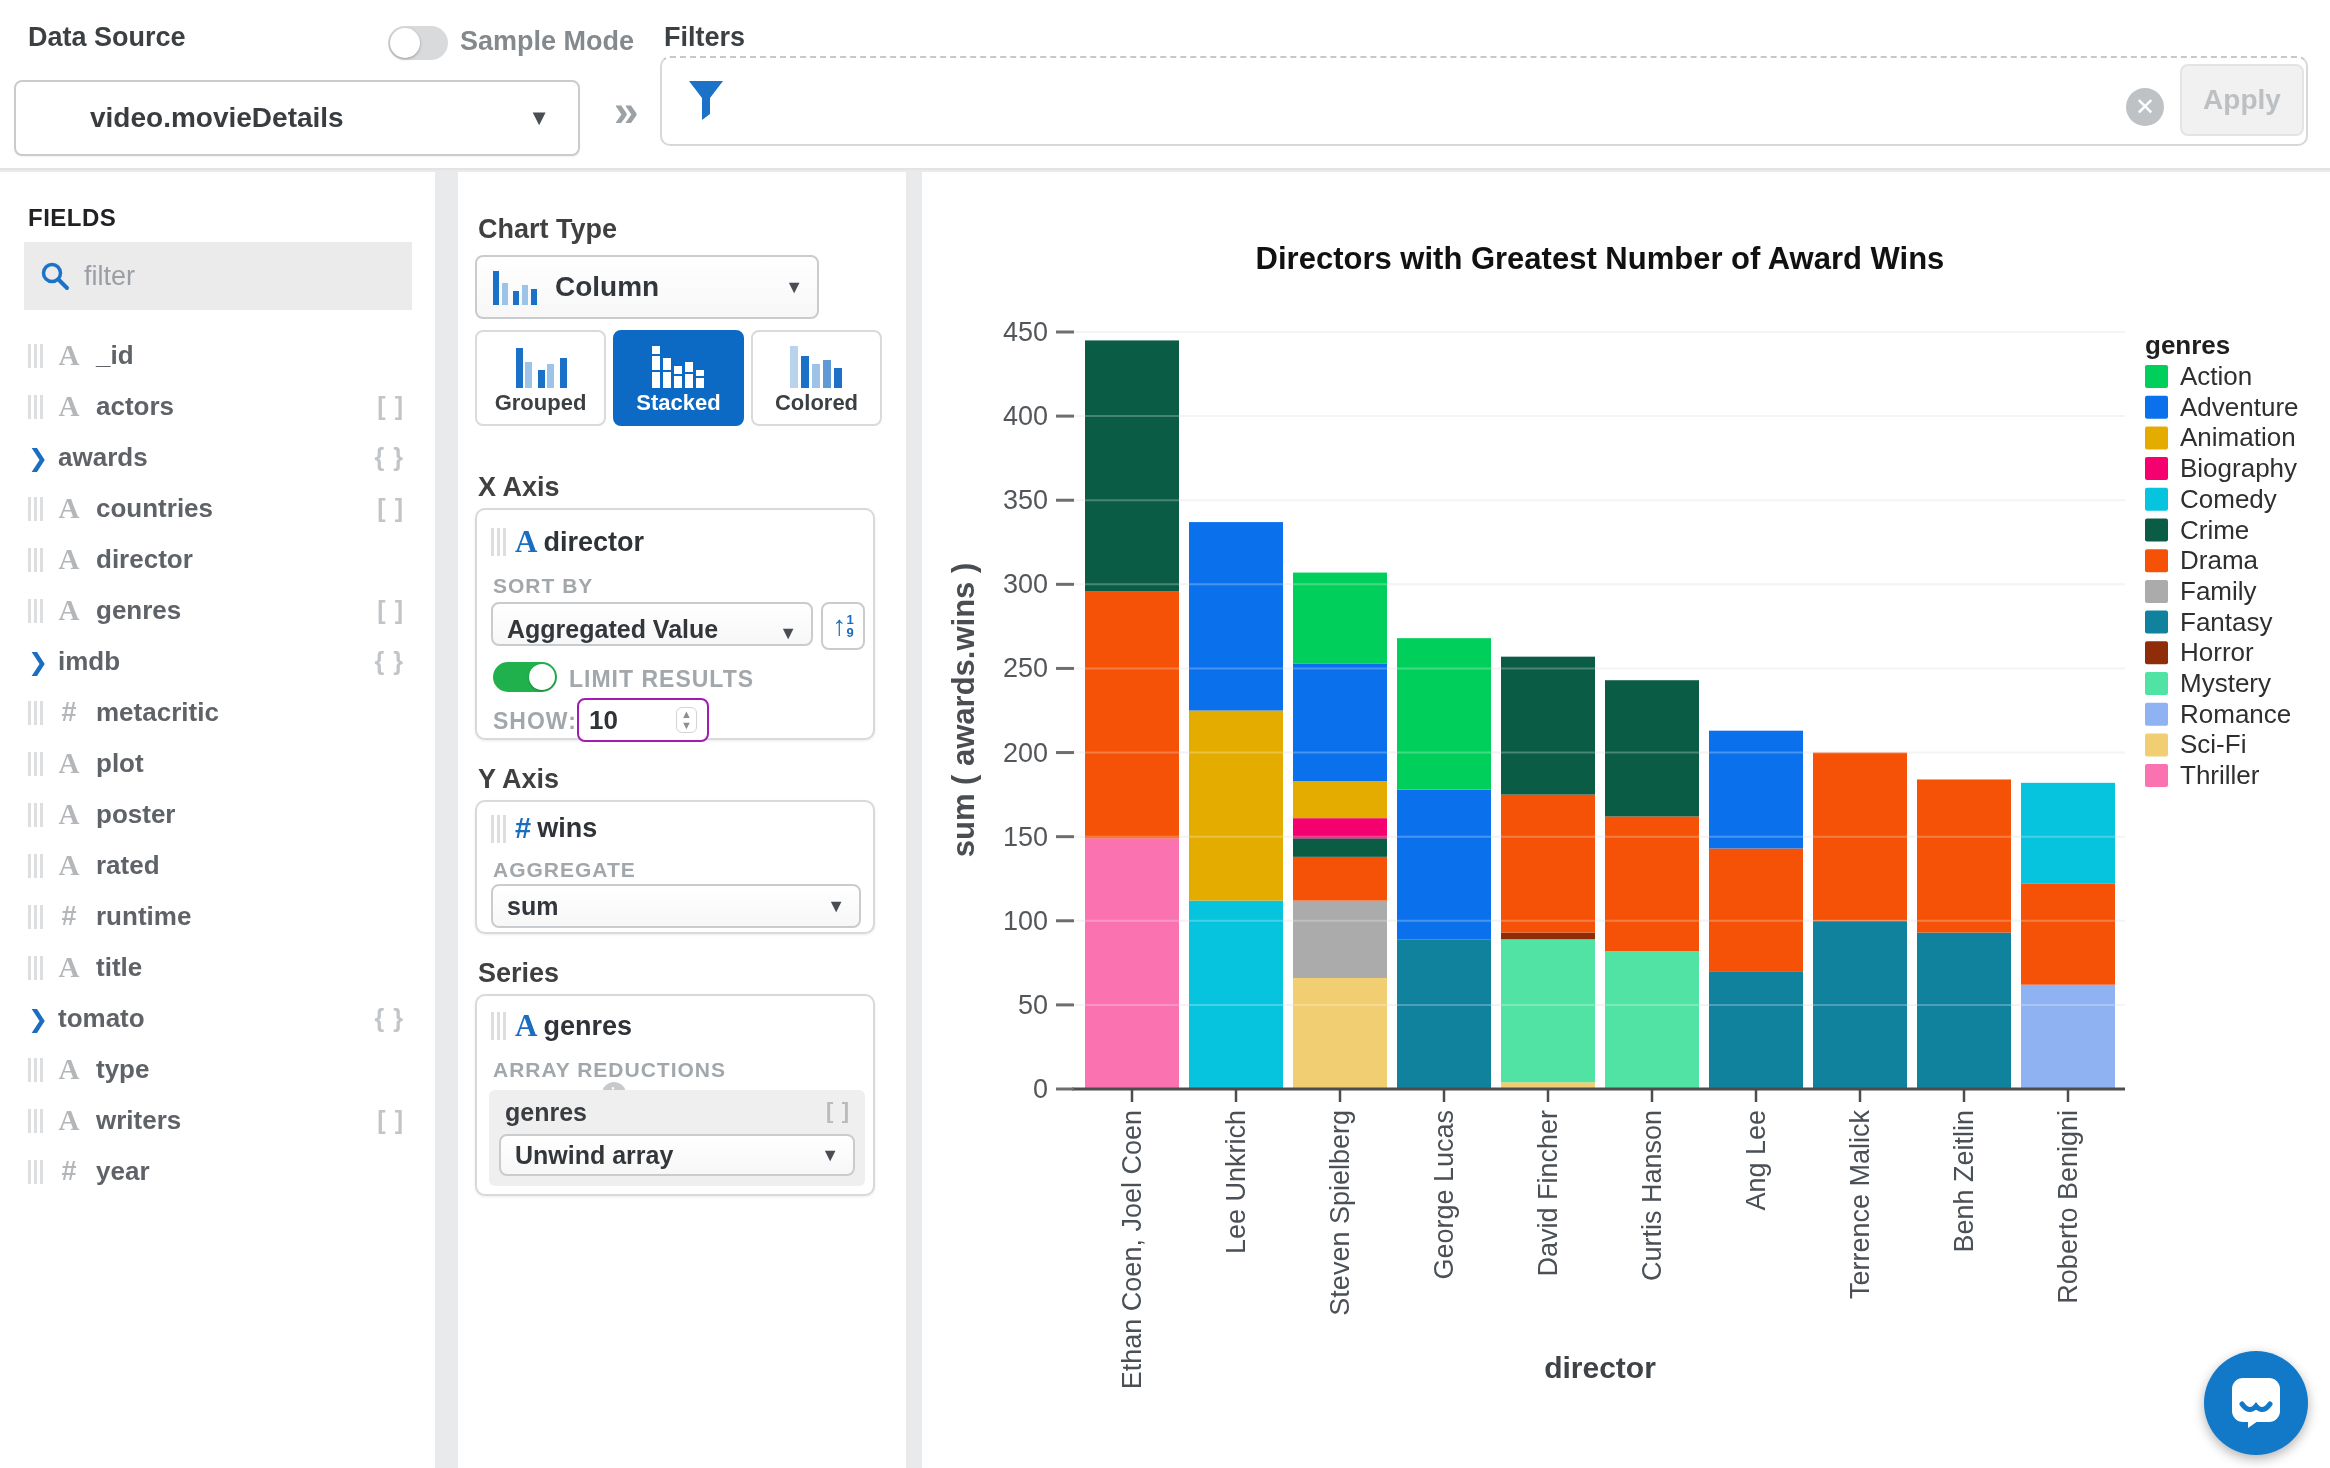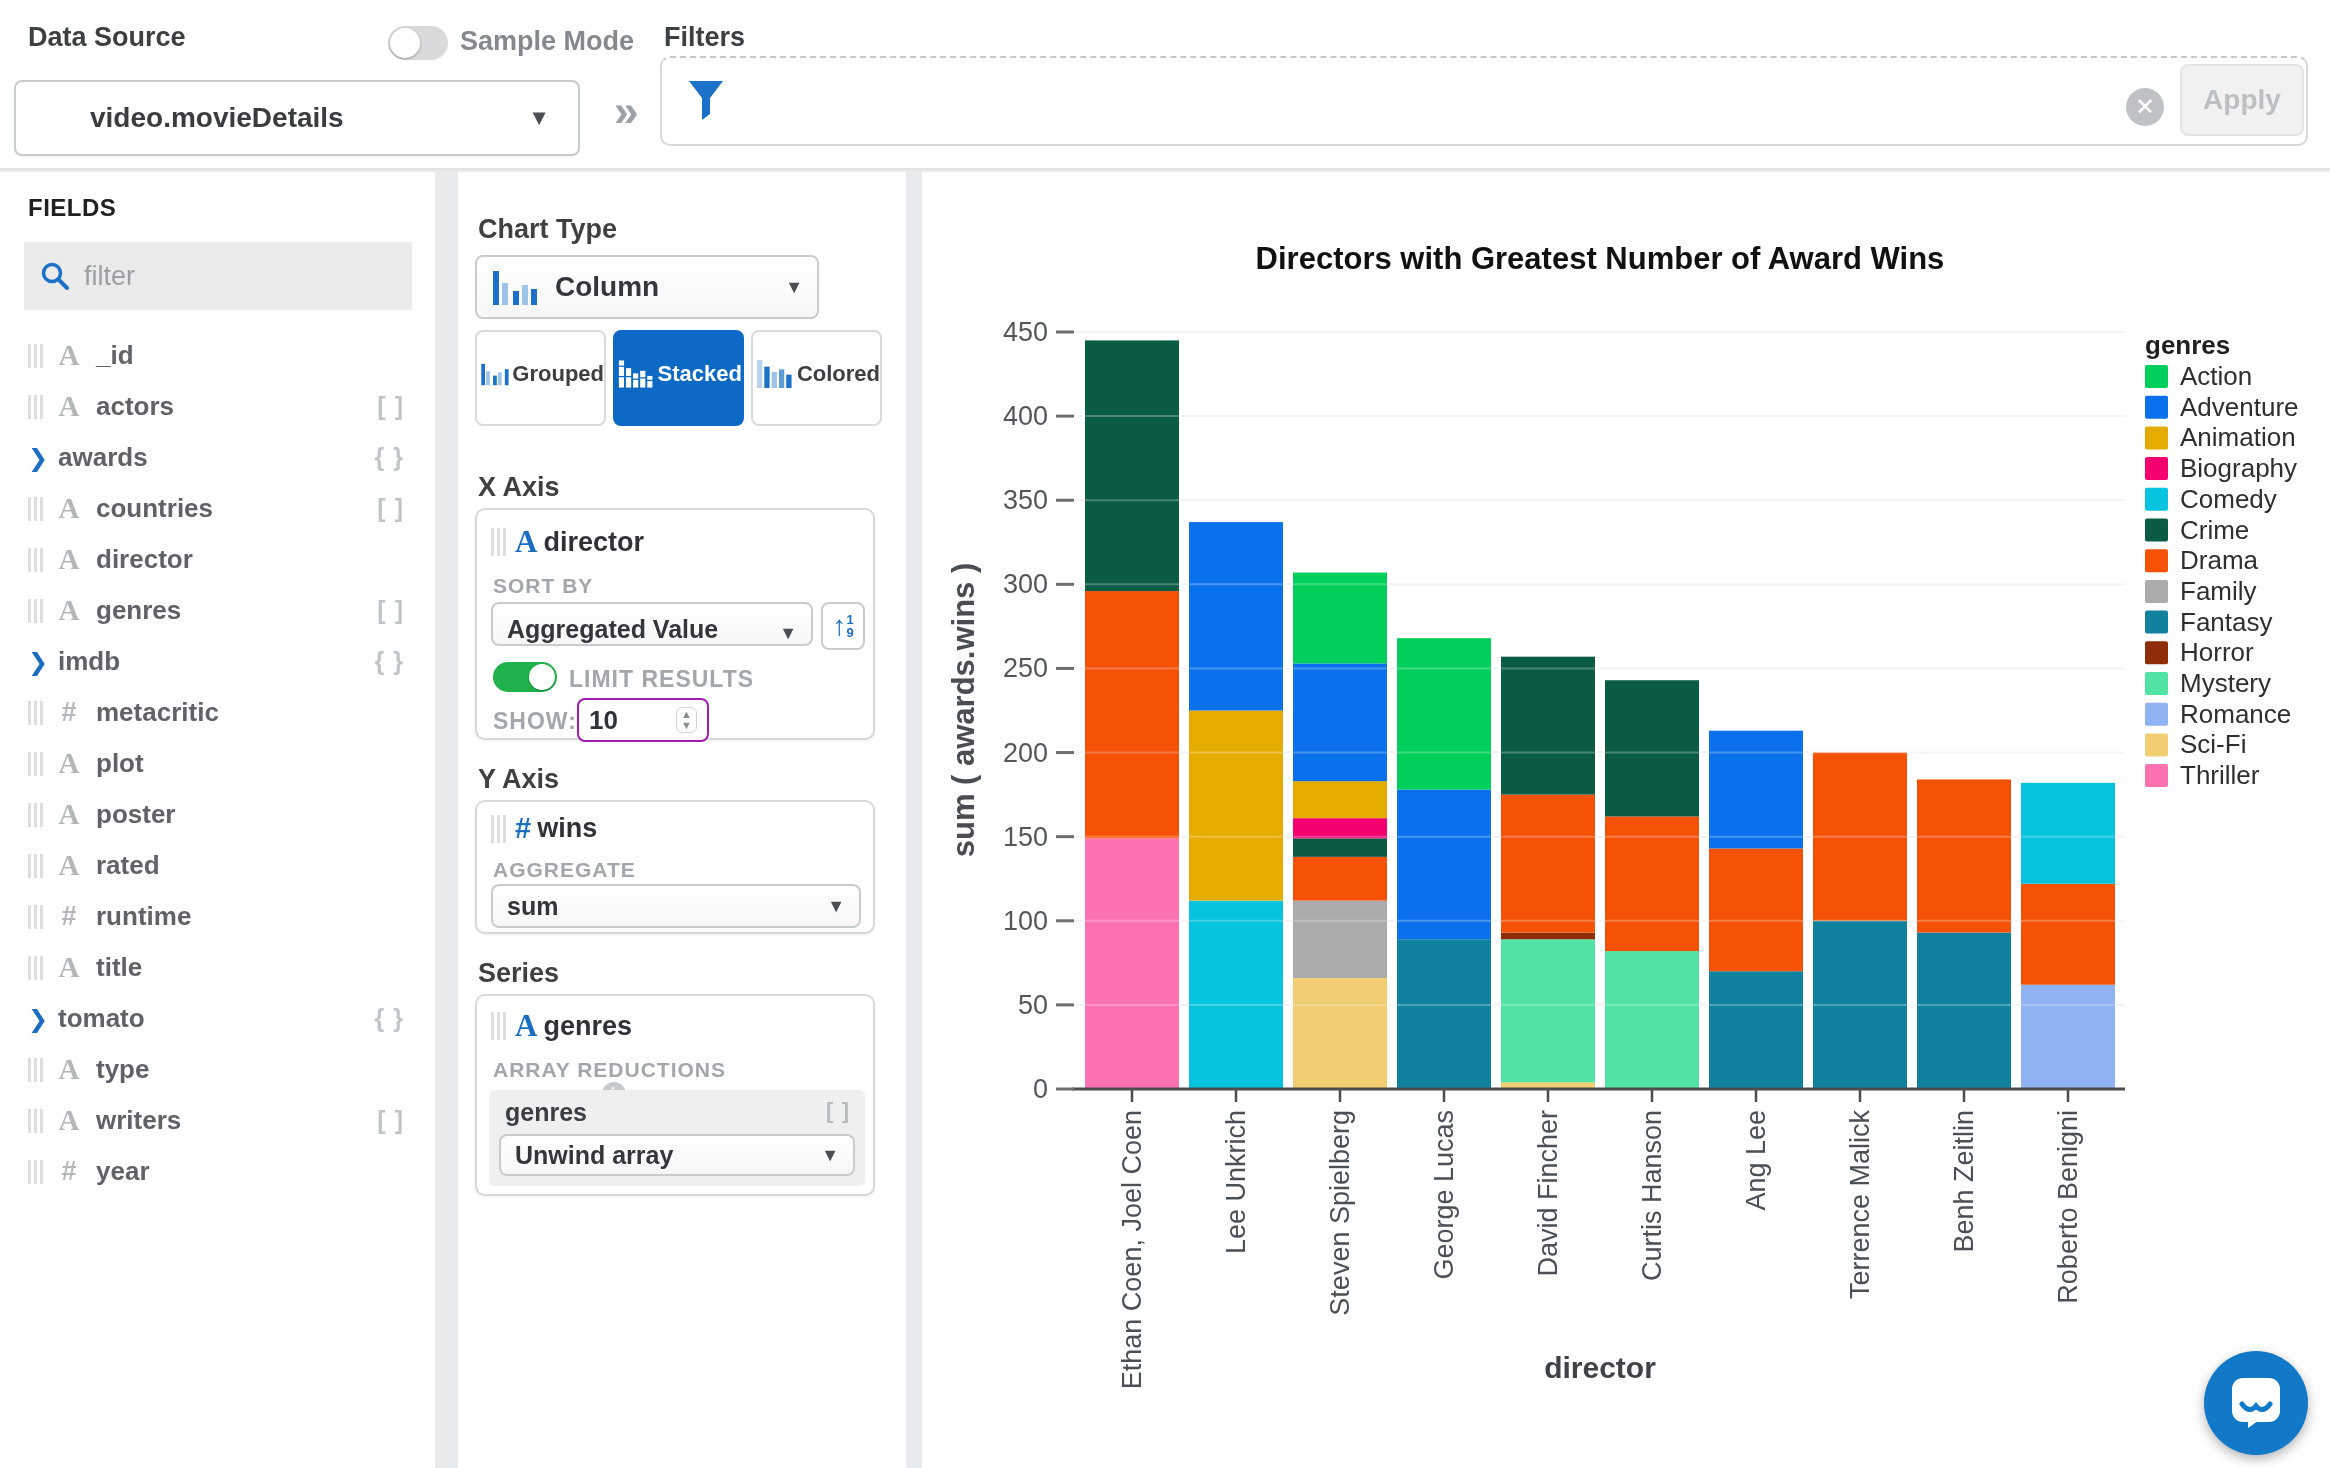--- a/index.html
+++ b/index.html
@@ -22,41 +22,41 @@
   #apply-btn { left:2180px; top:64px; width:124px; height:72px; background:#F1F1F2; border:2px solid #E3E4E6; border-radius:8px; font-size:28px; font-weight:700; color:#BDC0C3; display:flex; align-items:center; justify-content:center; }
   #clear-filter { left:2126px; top:88px; width:38px; height:38px; border-radius:50%; background:#BFC2C5; color:#fff; font-size:24px; font-weight:700; display:flex; align-items:center; justify-content:center; cursor:pointer; }
 
   
   .panel { background:#fff; position:absolute; top:172px; height:1296px; }
   #fields-panel { left:0; width:435px; }
   #config-panel { left:458px; width:448px; }
   #chart-panel  { left:922px; width:1408px; }
 
   
-  #fields-title { left:28px; top:22px; font-size:24px; font-weight:700; letter-spacing:.5px; color:#202124; }
+  #fields-title { left:28px; top:32px; font-size:24px; font-weight:700; letter-spacing:.5px; color:#202124; }
   #field-search { left:24px; top:70px; width:388px; height:68px; background:#EBEBEC; display:flex; align-items:center; padding:0 16px; }
   #field-search input { border:none; outline:none; background:transparent; font-size:27px; color:#55595D; width:290px; font-family:inherit; }
   #field-search input::placeholder { color:#9B9FA3; }
   #fields-list { left:0; top:158px; width:435px; }
   .field-row { position:relative; height:51px; display:flex; align-items:center; padding-left:28px; cursor:grab; }
   .drag-handle { width:16px; display:flex; gap:3px; margin-right:6px; }
   .drag-handle i { width:3px; height:24px; background:#DCDEE0; display:block; }
   .type-icon { width:38px; text-align:center; color:#B4B7BA; font-size:29px; font-weight:700; font-family:"Liberation Serif","DejaVu Serif",serif; }
   .type-icon.num { font-family:"Liberation Sans",sans-serif; font-size:27px; }
   .field-name { font-size:26px; font-weight:600; color:#5F6368; margin-left:8px; }
   .expand-chevron { color:#1A6DC0; font-size:24px; font-weight:700; width:30px; }
   .badge { position:absolute; right:30px; font-size:25px; font-weight:600; color:#C2C5C8; letter-spacing:2px; }
 
   
   .section-label { font-size:27px; font-weight:700; color:#404040; position:absolute; left:20px; }
   .card { position:absolute; left:17px; width:400px; background:#fff; border:2px solid #D7D9DB; border-radius:10px; box-shadow:0 1px 3px rgba(0,0,0,.08); }
   .cfg-select { position:absolute; height:44px; border:2px solid #C9CCCE; border-radius:8px; background:linear-gradient(#fff,#F7F7F8); display:flex; align-items:center; padding:0 14px; font-size:25px; font-weight:700; color:#33373B; cursor:pointer; }
   .cfg-select .caret { margin-left:auto; color:#4A4E52; font-size:18px; }
   #chart-type-select { left:17px; top:83px; width:344px; height:64px; font-size:28px; }
-  .mode-btn { position:absolute; top:158px; width:131px; height:96px; border:2px solid #D8DADC; border-radius:8px; background:#fff; display:flex; flex-direction:row; align-items:center; justify-content:flex-end; padding-bottom:8px; cursor:pointer; }
+  .mode-btn { position:absolute; top:158px; width:131px; height:96px; border:2px solid #D8DADC; border-radius:8px; background:#fff; display:flex; flex-direction:column; align-items:center; justify-content:flex-end; padding-bottom:8px; cursor:pointer; }
   .mode-btn .mlabel { font-size:22px; font-weight:700; color:#3C4043; }
   .mode-btn.active { background:#0D6AC4; border-color:#0D6AC4; }
   .mode-btn.active .mlabel { color:#fff; }
   .mini-label { font-size:21px; font-weight:700; color:#A2A7AB; letter-spacing:1px; position:absolute; left:16px; }
   .fieldchip { position:absolute; left:14px; top:14px; display:flex; align-items:center; }
   .fieldchip .drag-handle i { height:28px; }
   .fieldchip .ticon { color:#1A6DC0; font-size:31px; font-weight:700; font-family:"Liberation Serif","DejaVu Serif",serif; margin:0 6px 0 2px; }
   .fieldchip .ticon.num { font-family:"Liberation Sans",sans-serif; font-size:29px; }
   .fieldchip .fname { font-size:27px; font-weight:700; color:#2F3337; }
   .sort-btn { position:absolute; border:2px solid #C9CCCE; border-radius:8px; background:#fff; display:flex; align-items:center; justify-content:center; color:#1A6DC0; cursor:pointer; }

